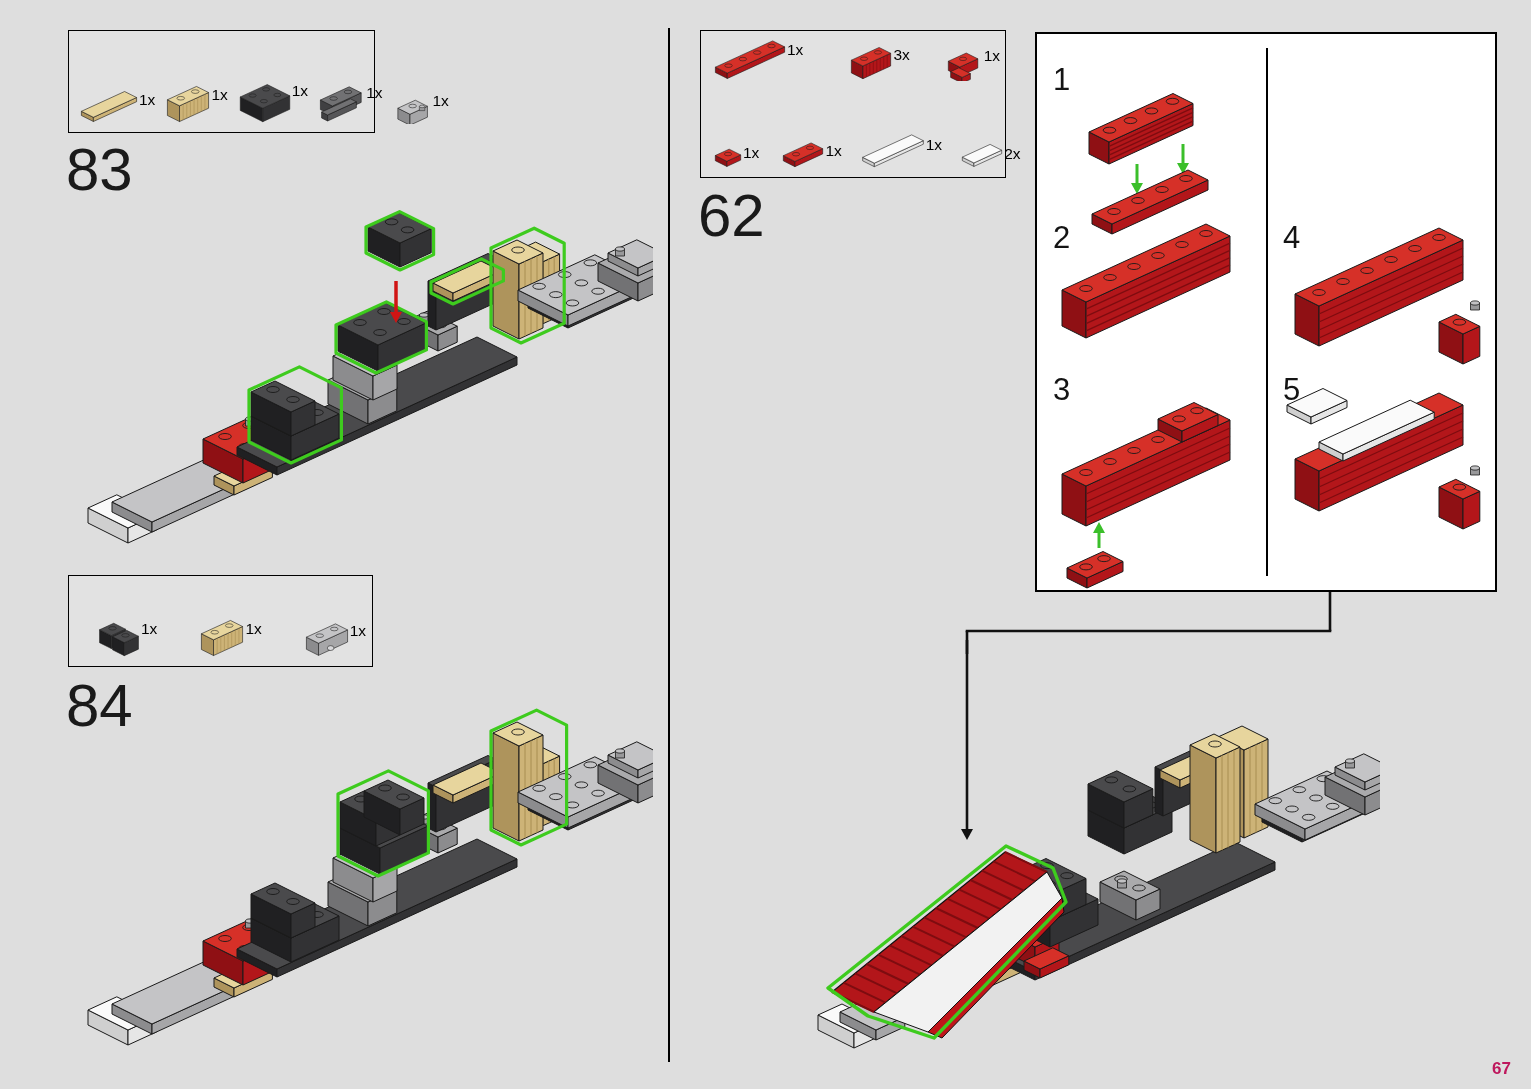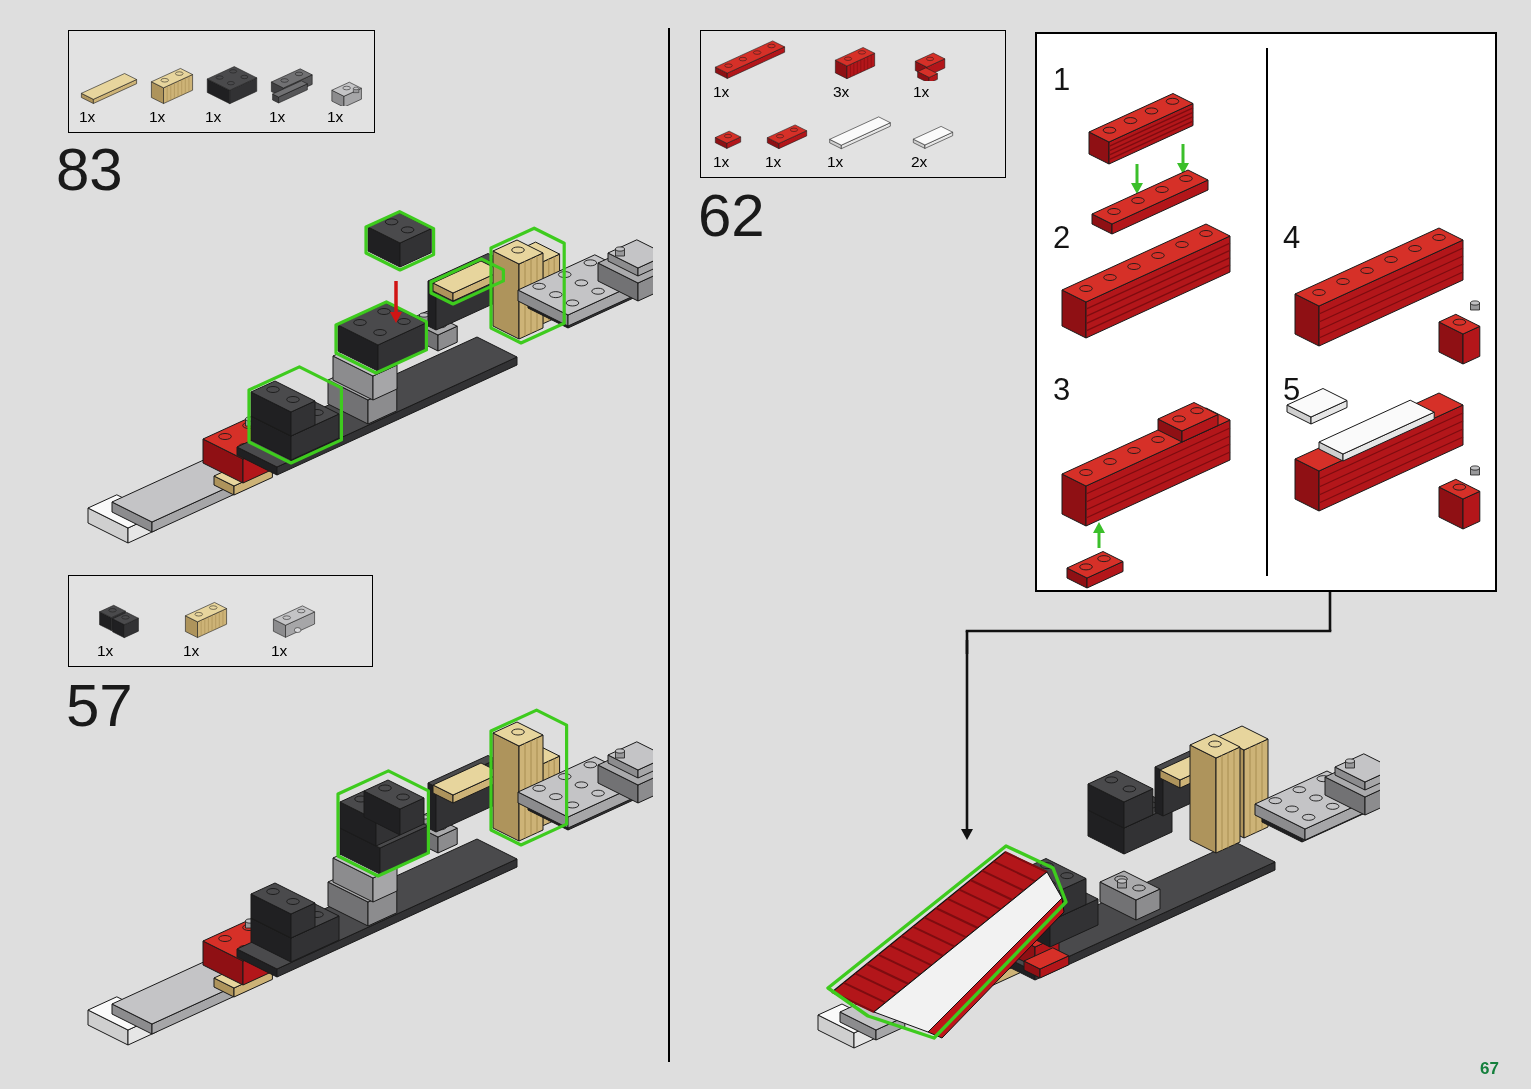--- a/index.html
+++ b/index.html
@@ -1,29 +1,29 @@
 <!DOCTYPE html>
 <html><head>
 <meta charset="utf-8">
 <style>
   *{margin:0;padding:0;box-sizing:border-box}
   html,body{width:1531px;height:1089px}
   body{background:#dedede;font-family:"Liberation Sans",sans-serif;position:relative;overflow:hidden;color:#141414}
   .abs{position:absolute}
   .parts-box{border:1.6px solid #000;background:#e2e2e2;display:flex;align-items:flex-end;padding:8px 10px}
-  .part{display:flex;flex-direction:column;align-items:flex-start}
+  .part{display:flex;flex-direction:row;align-items:flex-start}
   .part .cnt{font-size:15.5px;color:#000;margin-top:3px;line-height:1}
   .box-rows{border:1.6px solid #000;background:#e2e2e2;display:flex;flex-direction:column;justify-content:space-between;padding:8px 12px}
   .row{display:flex;align-items:flex-end}
   .step-num{font-size:60px;font-weight:400;color:#1a1a1a;z-index:3;line-height:1}
   .substep-num{font-size:31px;color:#141414;line-height:1}
   .panel{background:#ffffff;border:2px solid #000}
   .panel-divider{position:absolute;left:229px;top:14px;width:1.6px;height:528px;background:#000}
   .col-divider{position:absolute;left:668px;top:28px;width:1.6px;height:1034px;background:#000}
-  .page-num{position:absolute;right:32px;bottom:10px;font-size:17px;font-weight:700;color:#15803d}
+  .page-num{position:absolute;right:20px;bottom:10px;font-size:17px;font-weight:700;color:#be185d}
   svg{display:block}
 </style>
 </head>
 <body>
 
 <div class="abs parts-box" style="left:68px;top:30px;width:307px;height:103px;gap:10px">
   <div class="part">
     <svg id="i83a" viewBox="0 0 100 58" width="60" height="35">
         <polygon points="4,37 24,47 24,54 4,44" fill="#ae945c" stroke="#1a1a1a" stroke-width="1" stroke-linejoin="round"></polygon>
         <polygon points="24,47 96,14 96,21 24,54" fill="#cdb377" stroke="#1a1a1a" stroke-width="1" stroke-linejoin="round"></polygon>
@@ -79,21 +79,21 @@
         <polygon points="28,40 56.8,26.799999999999997 56.8,44.8 28,58" fill="#a6a6a8" stroke="#1a1a1a" stroke-width="1" stroke-linejoin="round"></polygon>
         <polygon points="8,30 36.8,16.799999999999997 56.8,26.799999999999997 28,40" fill="#c4c4c6" stroke="#1a1a1a" stroke-width="1" stroke-linejoin="round"></polygon>
         <ellipse cx="32.4" cy="26.4" rx="6.3" ry="3" fill="#c4c4c6" stroke="#1a1a1a" stroke-width="0.9"></ellipse>
         <polygon points="43.5,34 52.5,34 52.5,27 43.5,27" fill="#98989a" stroke="#1a1a1a" stroke-width="0.8"></polygon>
         <ellipse cx="48" cy="27" rx="4.5" ry="2.1" fill="#c2c2c4" stroke="#1a1a1a" stroke-width="0.8"></ellipse>
       </svg>
     <span class="cnt">1x</span>
   </div>
 </div>
 
-<div class="abs step-num" style="left:56px;top:140px">83</div>
+<div class="abs step-num" style="left:66px;top:140px">83</div>
 
 <svg id="s83" class="abs" style="left:78px;top:186px" width="575" height="372" viewBox="0 0 575 372">
     <polygon points="10,322 50,342 50,357 10,337" fill="#cfcfcf" stroke="#1a1a1a" stroke-width="1" stroke-linejoin="round"></polygon>
     <polygon points="50,342 78.8,328.8 78.8,343.8 50,357" fill="#e6e6e6" stroke="#1a1a1a" stroke-width="1" stroke-linejoin="round"></polygon>
     <polygon points="10,322 38.8,308.8 78.8,328.8 50,342" fill="#fafafa" stroke="#1a1a1a" stroke-width="1" stroke-linejoin="round"></polygon>
     <polygon points="34,316 74,336 74,346 34,326" fill="#8c8c8e" stroke="#1a1a1a" stroke-width="1" stroke-linejoin="round"></polygon>
     <polygon points="74,336 170,292 170,302 74,346" fill="#a6a6a8" stroke="#1a1a1a" stroke-width="1" stroke-linejoin="round"></polygon>
     <polygon points="34,316 130,272 170,292 74,336" fill="#c4c4c6" stroke="#1a1a1a" stroke-width="1" stroke-linejoin="round"></polygon>
     <polygon points="136,290 156,300 156,309 136,299" fill="#ae945c" stroke="#1a1a1a" stroke-width="1" stroke-linejoin="round"></polygon>
     <polygon points="156,300 194.4,282.4 194.4,291.4 156,309" fill="#cdb377" stroke="#1a1a1a" stroke-width="1" stroke-linejoin="round"></polygon>
@@ -241,21 +241,21 @@
         <polygon points="24,38 72,16 72,36 24,58" fill="#a6a6a8" stroke="#1a1a1a" stroke-width="1" stroke-linejoin="round"></polygon>
         <polygon points="4,28 52,6 72,16 24,38" fill="#c4c4c6" stroke="#1a1a1a" stroke-width="1" stroke-linejoin="round"></polygon>
         <ellipse cx="26" cy="25.5" rx="6.3" ry="3" fill="#c4c4c6" stroke="#1a1a1a" stroke-width="0.9"></ellipse>
         <ellipse cx="50" cy="14.5" rx="6.3" ry="3" fill="#c4c4c6" stroke="#1a1a1a" stroke-width="0.9"></ellipse>
         <ellipse cx="44" cy="46" rx="5.5" ry="4" fill="#d8d8da" stroke="#1a1a1a" stroke-width="0.9"></ellipse>
       </svg>
     <span class="cnt">1x</span>
   </div>
 </div>
 
-<div class="abs step-num" style="left:66px;top:676px">57</div>
+<div class="abs step-num" style="left:66px;top:676px">84</div>
 
 <svg id="s84" class="abs" style="left:78px;top:658px" width="575" height="402" viewBox="0 0 575 402">
     <polygon points="10,352 50,372 50,387 10,367" fill="#cfcfcf" stroke="#1a1a1a" stroke-width="1" stroke-linejoin="round"></polygon>
     <polygon points="50,372 78.8,358.8 78.8,373.8 50,387" fill="#e6e6e6" stroke="#1a1a1a" stroke-width="1" stroke-linejoin="round"></polygon>
     <polygon points="10,352 38.8,338.8 78.8,358.8 50,372" fill="#fafafa" stroke="#1a1a1a" stroke-width="1" stroke-linejoin="round"></polygon>
     <polygon points="34,346 74,366 74,376 34,356" fill="#8c8c8e" stroke="#1a1a1a" stroke-width="1" stroke-linejoin="round"></polygon>
     <polygon points="74,366 170,322 170,332 74,376" fill="#a6a6a8" stroke="#1a1a1a" stroke-width="1" stroke-linejoin="round"></polygon>
     <polygon points="34,346 130,302 170,322 74,366" fill="#c4c4c6" stroke="#1a1a1a" stroke-width="1" stroke-linejoin="round"></polygon>
     <polygon points="136,320 156,330 156,339 136,329" fill="#ae945c" stroke="#1a1a1a" stroke-width="1" stroke-linejoin="round"></polygon>
     <polygon points="156,330 194.4,312.4 194.4,321.4 156,339" fill="#cdb377" stroke="#1a1a1a" stroke-width="1" stroke-linejoin="round"></polygon>

